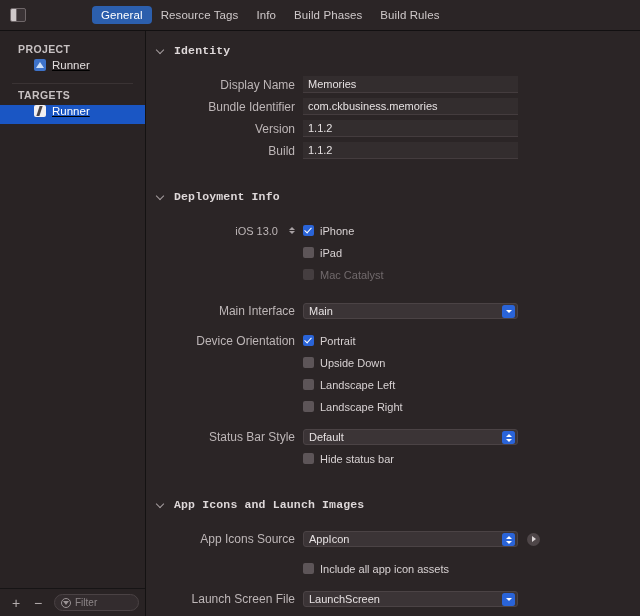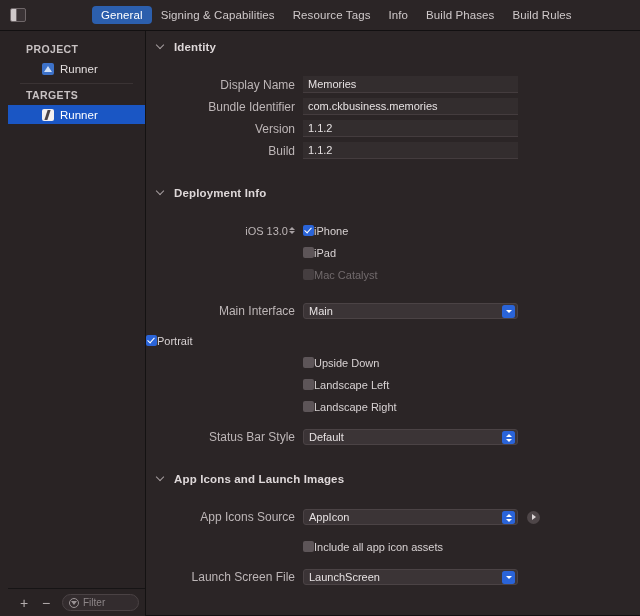--- a/index.html
+++ b/index.html
@@ -75,36 +75,36 @@
 
   
   .sidebar {
     width: 146px;
     flex: 0 0 146px;
     background: #292324;
     border-right: 1px solid #141212;
     display: flex;
     flex-direction: column;
     position: relative;
-    padding-left: 8px;
   }
   .sb-scroll { flex: 1; padding-top: 10px; }
   .sb-group-title {
     font-size: 10.5px;
     font-weight: bold;
     color: #c8c2c3;
     letter-spacing: .4px;
     padding: 2px 0 4px 18px;
   }
   .sb-row {
     display: flex;
-    align-items: center;
+    align-items: flex-start;
     height: 19px;
     padding-left: 34px;
     gap: 6px;
+    text-decoration: underline;
   }
   .sb-row.selected { background: #1a56c4; }
   .sb-label { font-size: 11.5px; color: #e2dddd; }
   .sb-row.selected .sb-label { color: #ffffff; }
 
   .proj-icon {
     width: 12px; height: 12px;
     border-radius: 2px;
     background: #3d72c9;
     position: relative;
@@ -200,24 +200,25 @@
     flex-direction: column;
   }
   .editor-scroll {
     flex: 1;
     position: relative;
     padding-top: 10px;
   }
 
   .section-header {
     display: flex;
-    align-items: flex-start;
+    align-items: center;
     gap: 9px;
     padding-left: 10px;
     height: 18px;
+    font-family: Liberation Mono, monospace;
   }
   .chev {
     width: 9px; height: 9px;
     position: relative;
     flex: 0 0 9px;
   }
   .chev::after {
     content: "";
     position: absolute;
     left: 0.5px; top: 1px;
@@ -302,20 +303,21 @@
     display: block;
   }
   .popup-arrow .updown i.up { border-bottom: 3px solid #ffffff; }
   .popup-arrow .updown i.dn { border-top: 3px solid #ffffff; }
 
   
   .check-row {
     display: flex;
     align-items: center;
     height: 16px;
+    gap: 6px;
   }
   .cbox {
     width: 11px; height: 11px;
     border-radius: 2px;
     background: #5d5558;
     flex: 0 0 11px;
     position: relative;
   }
   .cbox.checked { background: #2a64d8; }
   .cbox.checked::after {
@@ -328,21 +330,21 @@
     transform: rotate(42deg);
   }
   .cbox.disabled { background: #453e40; }
   .check-label { font-size: 11px; color: #d8d2d3; }
   .check-label.disabled { color: #716a6c; }
 
   .stepper-label {
     display: flex;
     align-items: center;
     justify-content: flex-end;
-    gap: 1px;
+    gap: 11px;
     width: 157px;
     flex: 0 0 157px;
     padding-right: 8px;
     font-size: 11px;
     color: #bdb6b7;
   }
   .stepper {
     display: flex;
     flex-direction: column;
     gap: 1.5px;
@@ -387,21 +389,20 @@
 
 <div class="window">
 
   <div class="tabbar">
     <div class="sidebar-toggle">
       <div class="st-left"></div>
       <div class="st-right"></div>
     </div>
     <div class="tabs">
       <div class="tab active">General</div>
-      <div class="tab">Signing &amp; Capabilities</div>
       <div class="tab">Resource Tags</div>
       <div class="tab">Info</div>
       <div class="tab">Build Phases</div>
       <div class="tab">Build Rules</div>
     </div>
   </div>
 
   <div class="body-split">
 
     <div class="sidebar">
@@ -515,20 +516,21 @@
               <span class="popup-arrow">
                   <span class="down-chev"></span>
                 </span>
             </div>
           </div>
         </div>
 
         <div class="spacer-8"></div>
 
         <div class="row">
+          <div class="row-label">Device Orientation</div>
           <div class="field-wrap">
             <div class="check-row">
               <span class="cbox checked"></span>
               <span class="check-label">Portrait</span>
             </div>
           </div>
         </div>
         <div class="row">
           <div class="row-label"></div>
           <div class="field-wrap">
@@ -566,20 +568,29 @@
               <span>Default</span>
               <span class="popup-arrow">
                 <span class="updown">
                     <i class="up"></i>
                     <i class="dn"></i>
                   </span>
               </span>
             </div>
           </div>
         </div>
+        <div class="row">
+          <div class="row-label"></div>
+          <div class="field-wrap">
+            <div class="check-row">
+              <span class="cbox"></span>
+              <span class="check-label">Hide status bar</span>
+            </div>
+          </div>
+        </div>
 
         <div class="spacer-18"></div>
         <div class="spacer-8"></div>
 
         <div class="section-header">
           <span class="chev"></span>
           <span class="section-title">App Icons and Launch Images</span>
         </div>
         <div class="spacer-14"></div>
 

